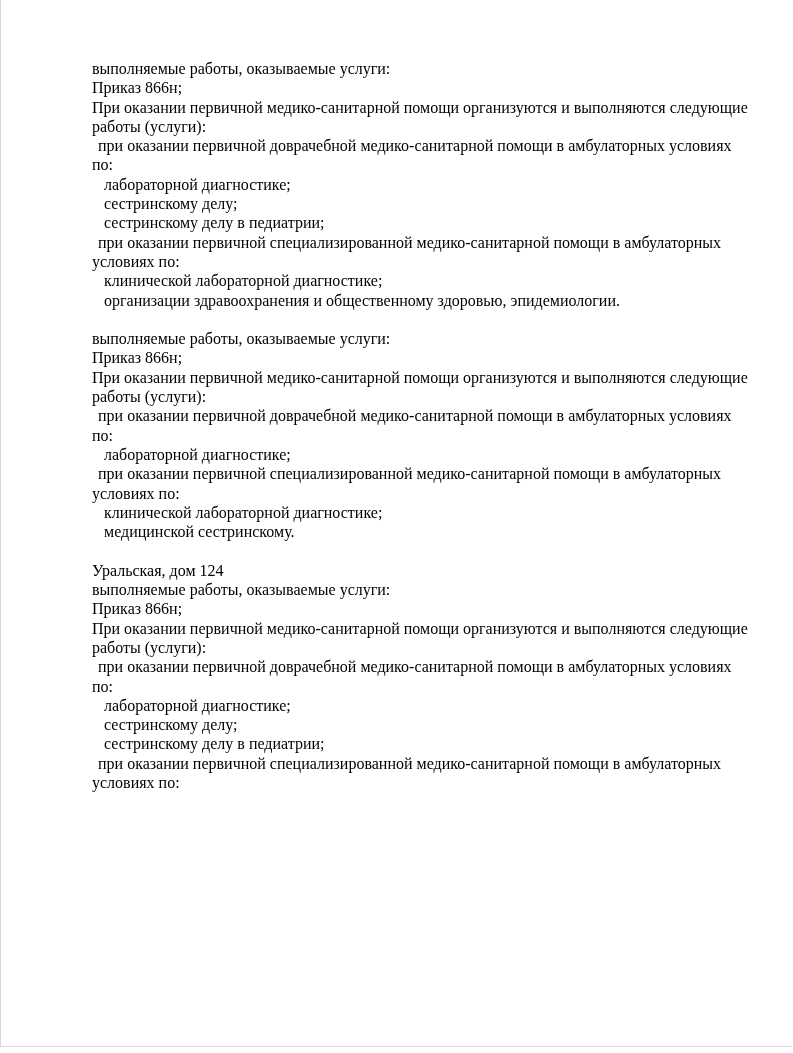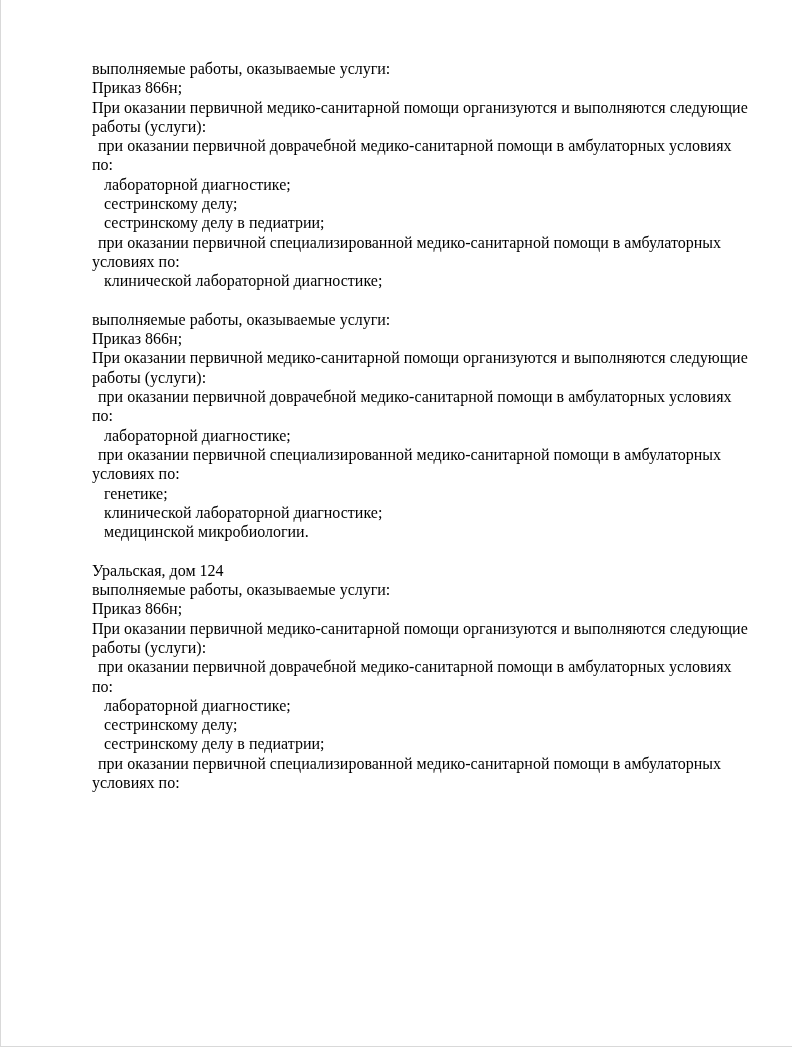--- a/index.html
+++ b/index.html
@@ -61,34 +61,34 @@
         <div class="line indent-0">При оказании первичной медико-санитарной помощи организуются и выполняются следующие</div>
         <div class="line indent-0">работы (услуги):</div>
         <div class="line indent-1">при оказании первичной доврачебной медико-санитарной помощи в амбулаторных условиях</div>
         <div class="line indent-0">по:</div>
         <div class="line indent-2">лабораторной диагностике;</div>
         <div class="line indent-2">сестринскому делу;</div>
         <div class="line indent-2">сестринскому делу в педиатрии;</div>
         <div class="line indent-1">при оказании первичной специализированной медико-санитарной помощи в амбулаторных</div>
         <div class="line indent-0">условиях по:</div>
         <div class="line indent-2">клинической лабораторной диагностике;</div>
+        <div class="line indent-2">организации здравоохранения и общественному здоровью, эпидемиологии.</div>
       </div>
       <div class="block">
         <div class="line indent-0">выполняемые работы, оказываемые услуги:</div>
         <div class="line indent-0">Приказ 866н;</div>
         <div class="line indent-0">При оказании первичной медико-санитарной помощи организуются и выполняются следующие</div>
         <div class="line indent-0">работы (услуги):</div>
         <div class="line indent-1">при оказании первичной доврачебной медико-санитарной помощи в амбулаторных условиях</div>
         <div class="line indent-0">по:</div>
         <div class="line indent-2">лабораторной диагностике;</div>
         <div class="line indent-1">при оказании первичной специализированной медико-санитарной помощи в амбулаторных</div>
         <div class="line indent-0">условиях по:</div>
-        <div class="line indent-2">генетике;</div>
         <div class="line indent-2">клинической лабораторной диагностике;</div>
-        <div class="line indent-2">медицинской микробиологии.</div>
+        <div class="line indent-2">медицинской сестринскому.</div>
       </div>
       <div class="block">
         <div class="line indent-0">Уральская, дом 124</div>
         <div class="line indent-0">выполняемые работы, оказываемые услуги:</div>
         <div class="line indent-0">Приказ 866н;</div>
         <div class="line indent-0">При оказании первичной медико-санитарной помощи организуются и выполняются следующие</div>
         <div class="line indent-0">работы (услуги):</div>
         <div class="line indent-1">при оказании первичной доврачебной медико-санитарной помощи в амбулаторных условиях</div>
         <div class="line indent-0">по:</div>
         <div class="line indent-2">лабораторной диагностике;</div>

